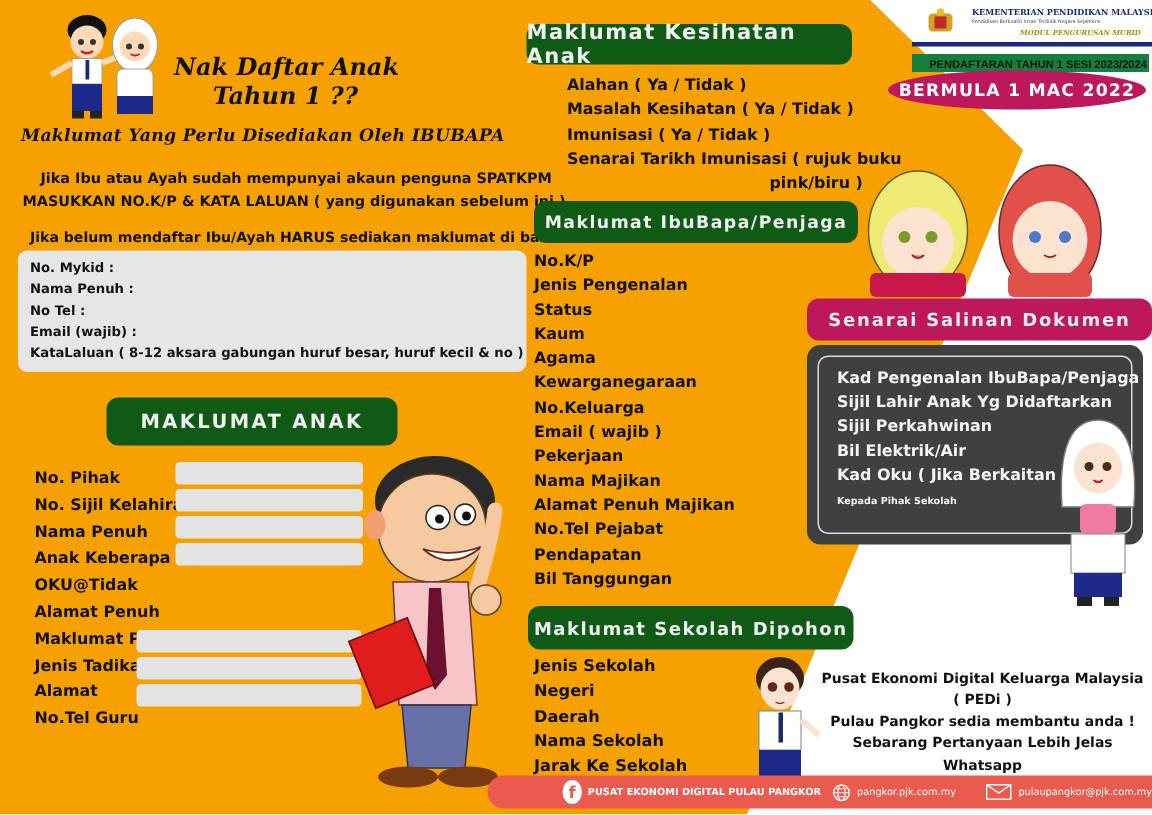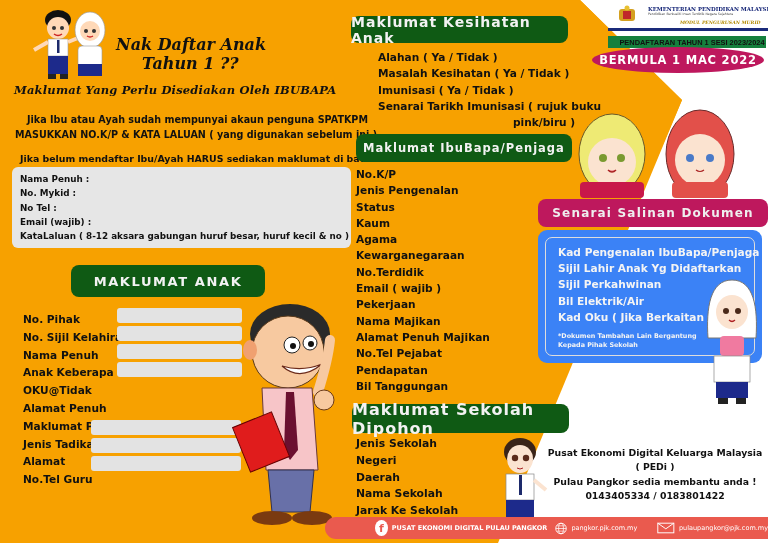--- a/index.html
+++ b/index.html
@@ -17,21 +17,21 @@
     .list { position: absolute; font-weight: bold; font-size: 10.6px; line-height: 16.3px; color: #111; }
     .list div { white-space: nowrap; }
     .graybox { position: absolute; background: #e6e6e6; border-radius: 6px; }
     .field { position: absolute; background: #e3e3e3; border-radius: 3px; height: 15px; }
     .doc-title {
       position: absolute; left: 538px; top: 199px; width: 230px; height: 28px; background: #be185d;
       border-radius: 8px; color: #eee; font-weight: bold; font-size: 12px; letter-spacing: 1.2px;
       display: flex; align-items: center; justify-content: center;
     }
     .doc-box {
-      position: absolute; left: 538px; top: 230px; width: 224px; height: 133px; background: #3b82f6;
+      position: absolute; left: 538px; top: 230px; width: 224px; height: 133px; background: #404040;
       border-radius: 9px;
     }
     .doc-inner {
       position: absolute; left: 7px; top: 7px; right: 7px; bottom: 7px; border: 1.5px solid #ddd;
       border-radius: 7px; padding: 6px 12px; color: #f4f4f4;
     }
     .doc-inner .it { font-weight: bold; font-size: 10.6px; line-height: 16.2px; white-space: nowrap; }
     .doc-inner .note { font-weight: bold; font-size: 6.4px; line-height: 11px; margin-top: 6px; white-space: nowrap; }
     .footer {
       position: absolute; left: 325px; top: 517px; width: 443px; height: 22px; background: #ea5a4e;
@@ -77,22 +77,22 @@
 <div class="abs title-script" style="left:116px;top:35px;font-size:16px;">Nak Daftar Anak</div>
 <div class="abs title-script" style="left:142px;top:54px;font-size:16px;">Tahun 1 ??</div>
 <div class="abs title-script" style="left:14px;top:83px;font-size:11.5px;letter-spacing:0.2px;">Maklumat Yang Perlu Disediakan Oleh IBUBAPA</div>
 
 <div class="abs bold" style="left:27px;top:114px;font-size:9.6px;">Jika Ibu atau Ayah sudah mempunyai akaun penguna SPATKPM</div>
 <div class="abs bold" style="left:15px;top:129px;font-size:9.6px;">MASUKKAN NO.K/P &amp; KATA LALUAN ( yang digunakan sebelum ini )</div>
 <div class="abs bold" style="left:20px;top:153px;font-size:9.4px;">Jika belum mendaftar Ibu/Ayah HARUS sediakan maklumat di bawah :</div>
 
 <div class="graybox" style="left:12px;top:167px;width:339px;height:81px;"></div>
 <div class="list" style="left:20px;top:172px;font-size:8.8px;line-height:14.3px;">
+  <div>No. Mykid :</div>
   <div>Nama Penuh :</div>
-  <div>No. Mykid :</div>
   <div>No Tel :</div>
   <div>Email (wajib) :</div>
   <div>KataLaluan ( 8-12 aksara gabungan huruf besar, huruf kecil &amp; no )</div>
 </div>
 
 <div class="green-pill" style="left:71px;top:265px;width:194px;height:32px;font-size:13px;letter-spacing:1.6px;">MAKLUMAT ANAK</div>
 <div class="list" style="left:23px;top:311px;font-size:10.6px;line-height:17.8px;">
   <div>No. Pihak</div>
   <div>No. Sijil Kelahiran</div>
   <div>Nama Penuh</div>
@@ -141,31 +141,31 @@
 </div>
 
 <div class="green-pill" style="left:356px;top:134px;width:216px;height:28px;font-size:11.5px;">Maklumat IbuBapa/Penjaga</div>
 <div class="list" style="left:356px;top:166px;">
   <div>No.K/P</div>
   <div>Jenis Pengenalan</div>
   <div>Status</div>
   <div>Kaum</div>
   <div>Agama</div>
   <div>Kewarganegaraan</div>
-  <div>No.Terdidik</div>
+  <div>No.Keluarga</div>
   <div>Email ( wajib )</div>
   <div>Pekerjaan</div>
   <div>Nama Majikan</div>
   <div>Alamat Penuh Majikan</div>
   <div>No.Tel Pejabat</div>
   <div>Pendapatan</div>
   <div>Bil Tanggungan</div>
 </div>
 
-<div class="green-pill" style="left:352px;top:404px;width:217px;height:29px;font-size:16px;">Maklumat Sekolah Dipohon</div>
+<div class="green-pill" style="left:352px;top:404px;width:217px;height:29px;font-size:12px;">Maklumat Sekolah Dipohon</div>
 <div class="list" style="left:356px;top:436px;font-size:10.8px;line-height:16.8px;">
   <div>Jenis Sekolah</div>
   <div>Negeri</div>
   <div>Daerah</div>
   <div>Nama Sekolah</div>
   <div>Jarak Ke Sekolah</div>
 </div>
 
 <svg class="char" style="left:614px;top:5px;" width="26" height="20" viewBox="0 0 26 20">
   <rect x="5" y="4" width="16" height="12" rx="3" fill="#d4a020"></rect>
@@ -196,21 +196,20 @@
 
 <div class="doc-title">Senarai Salinan Dokumen</div>
 <div class="doc-box">
   <div class="doc-inner">
     <div class="it">Kad Pengenalan IbuBapa/Penjaga</div>
     <div class="it">Sijil Lahir Anak Yg Didaftarkan</div>
     <div class="it">Sijil Perkahwinan</div>
     <div class="it">Bil Elektrik/Air</div>
     <div class="it">Kad Oku ( Jika Berkaitan )</div>
     <div class="note">
-      <div>*Dokumen Tambahan Lain Bergantung</div>
       <div style="margin-top:-2px;">Kepada Pihak Sekolah</div>
     </div>
   </div>
 </div>
 
 <svg class="char" style="left:704px;top:278px;" width="56" height="128" viewBox="0 0 56 128">
   <path d="M28 2 C6 2 2 30 4 60 L52 60 C54 30 50 2 28 2 Z" fill="#fff" stroke="#777" stroke-width="1"></path>
   <ellipse cx="28" cy="34" rx="16" ry="17" fill="#fbe3d0"></ellipse>
   <circle cx="22" cy="33" r="3" fill="#4a2a1a"></circle>
     <circle cx="34" cy="33" r="3" fill="#4a2a1a"></circle>
@@ -232,20 +231,21 @@
   <rect x="21" y="41" width="3" height="20" fill="#1d2a6b"></rect>
   <path d="M36 46 L48 56" stroke="#fbe3d0" stroke-width="4"></path>
   <rect x="8" y="66" width="28" height="22" fill="#1d2a8b"></rect>
   <rect x="10" y="88" width="8" height="10" fill="#111"></rect>
     <rect x="26" y="88" width="8" height="10" fill="#111"></rect>
 </svg>
 
 <div class="abs bold" style="left:545px;top:446px;width:220px;text-align:center;font-size:9.3px;line-height:14.4px;">
   <div>Pusat Ekonomi Digital Keluarga Malaysia ( PEDi )</div>
   <div>Pulau Pangkor sedia membantu anda !</div>
+  <div>Sebarang Pertanyaan Lebih Jelas Whatsapp</div>
   <div>0143405334 / 0183801422</div>
 </div>
 
 <div class="footer">
   <span class="ico" style="margin-left:50px;">f</span>
   <span style="white-space:nowrap;">PUSAT EKONOMI DIGITAL PULAU PANGKOR</span>
   <svg width="15" height="15" viewBox="0 0 16 16" style="margin-left:8px;margin-right:4px;">
     <circle cx="8" cy="8" r="7" fill="none" stroke="#fff" stroke-width="1.2"></circle>
     <ellipse cx="8" cy="8" rx="3.2" ry="7" fill="none" stroke="#fff" stroke-width="1"></ellipse>
     <line x1="1" y1="8" x2="15" y2="8" stroke="#fff" stroke-width="1"></line>

